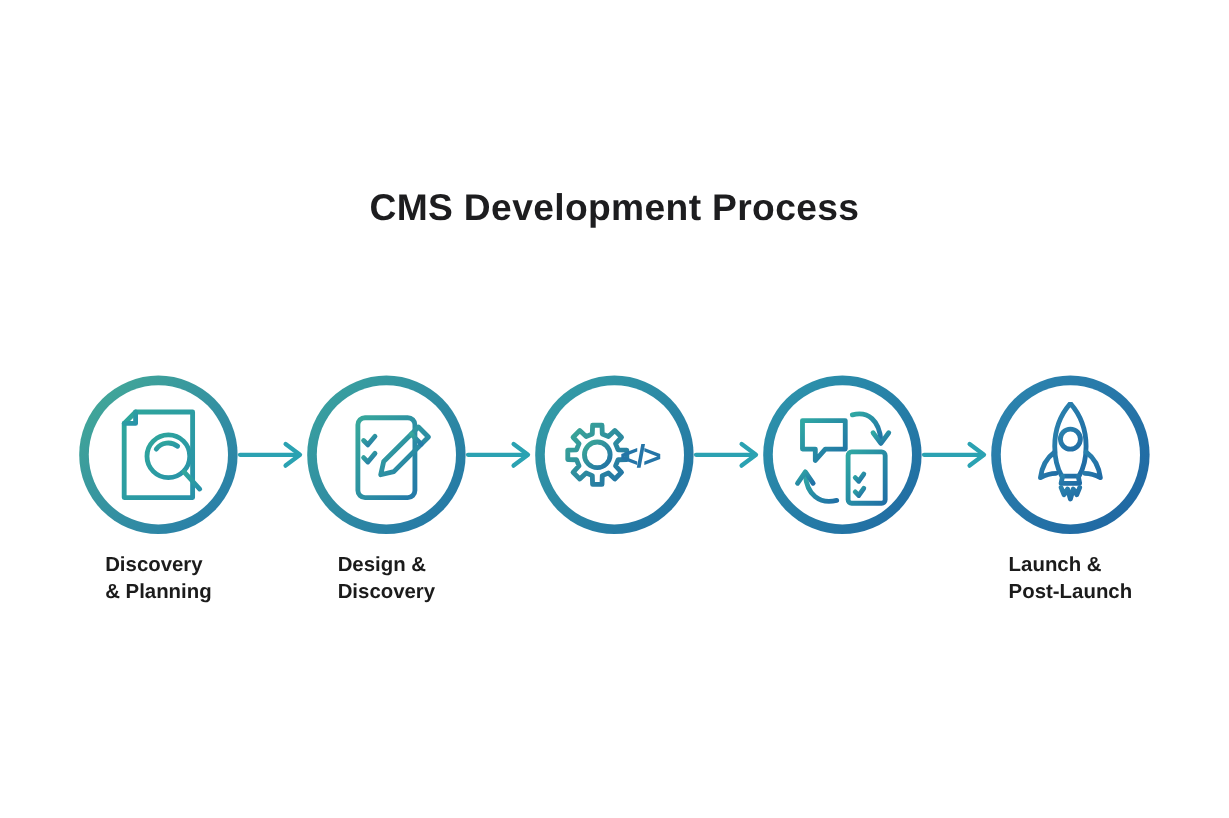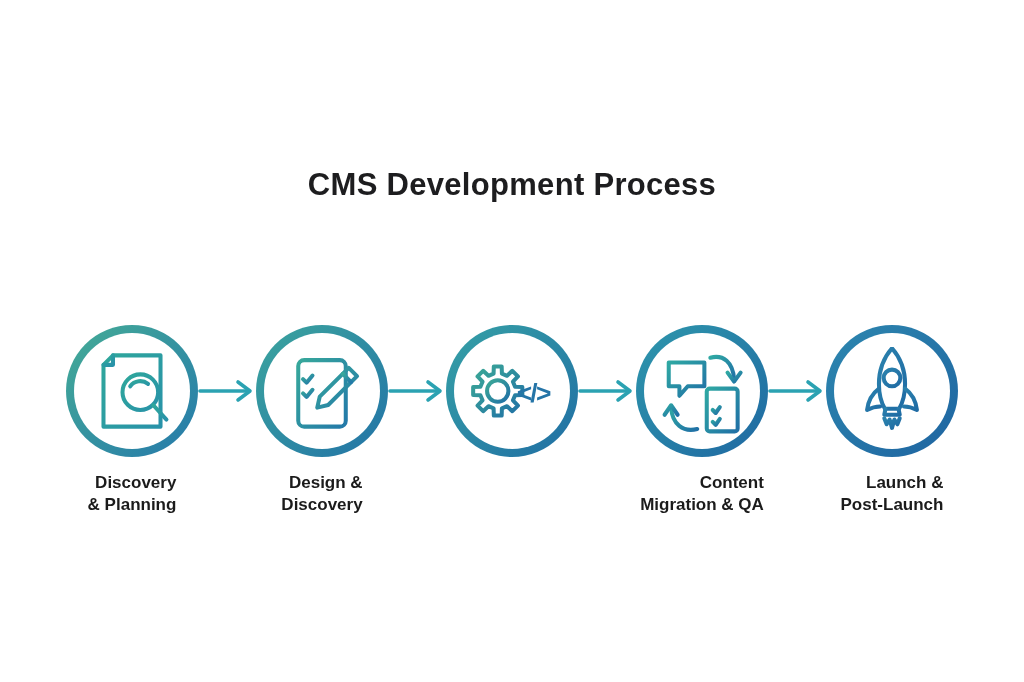--- a/index.html
+++ b/index.html
@@ -5,21 +5,21 @@
   html, body { margin: 0; padding: 0; background: #ffffff; }
   .page {
     position: relative;
     width: 1024px;
     height: 682px;
     background: #ffffff;
     overflow: hidden;
     font-family: "Liberation Sans", "DejaVu Sans", sans-serif;
   }
   .title {
-    margin: 12px;
+    margin: 0;
     padding-top: 155px;
     text-align: center;
     font-size: 31px;
     font-weight: 700;
     letter-spacing: 0.3px;
     color: #1d1d1f;
   }
   .flow {
     display: flex;
     justify-content: center;
@@ -56,21 +56,21 @@
   .icon { width: 88px; height: 88px; }
   .icon g.art {
     fill: none;
     stroke-width: 3.4;
     stroke-linecap: round;
     stroke-linejoin: round;
   }
   .arrow { width: 58px; height: 26px; margin-top: 53px; flex: none; }
   .label {
     margin-top: 15px;
-    text-align: right;
+    text-align: left;
     font-size: 17px;
     line-height: 22px;
     font-weight: 700;
     color: #1b1b1b;
     white-space: nowrap;
   }
 </style>
 </head>
 <body>
 
@@ -204,24 +204,20 @@
               <path d="M59 76 L61.5 78.5 L65 73.5"></path>
                 <path d="M68 76 H75"></path>
               <path d="M57 22 C68 19 76 26 77 40"></path>
               <path d="M71.5 34.5 L77 42 L82.5 34.5"></path>
               <path d="M46 82 C34 85 25 78 24 64"></path>
               <path d="M18.5 70 L24 62 L29.5 70"></path>
             </g>
           </svg>
         </div>
       </div>
-      <div class="label">
-        <div>Content</div>
-        <div>Migration &amp; QA</div>
-      </div>
     </div>
 
     <svg class="arrow" viewBox="0 0 58 26">
       <g fill="none" stroke="#2ba2b2" stroke-width="3.6" stroke-linecap="round" stroke-linejoin="round">
         <path d="M2 13 H48"></path>
           <path d="M40 4 L52 13 L40 22"></path>
       </g>
     </svg>
 
     <div class="step">

